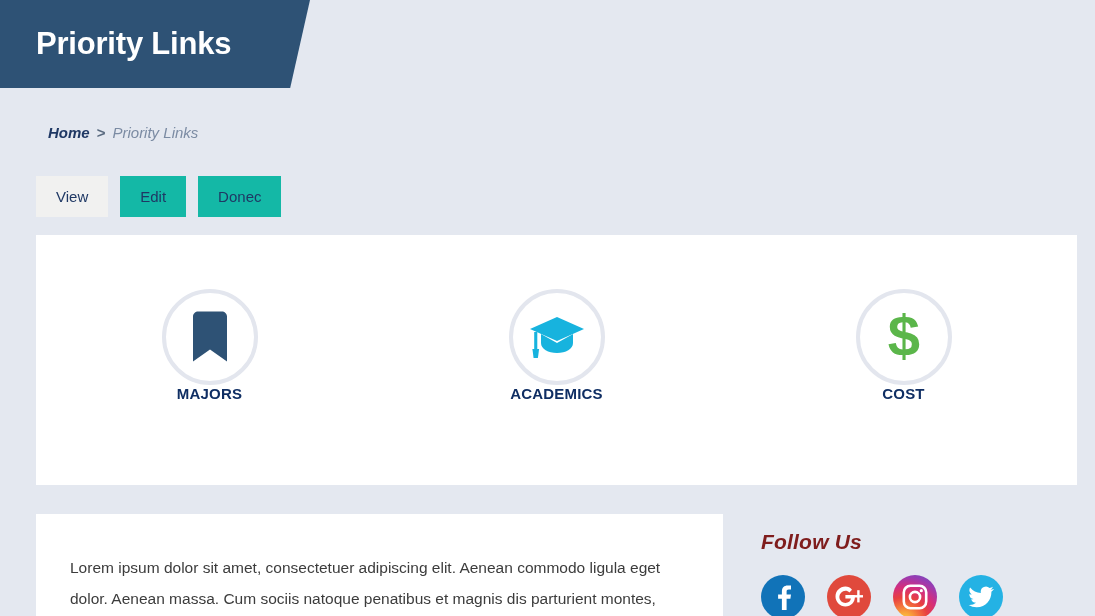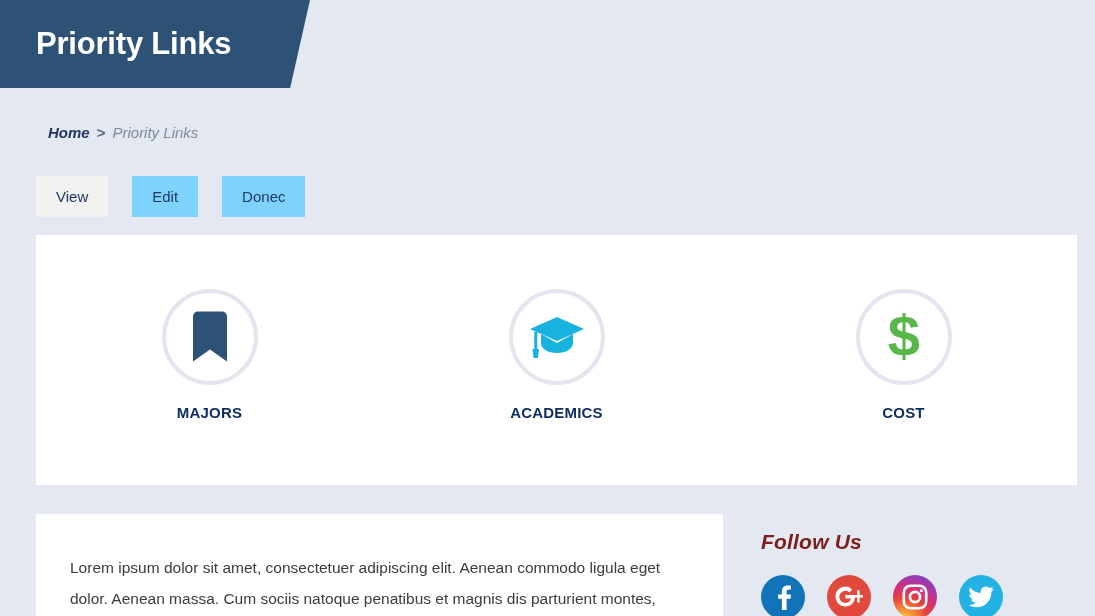--- a/index.html
+++ b/index.html
@@ -63,31 +63,31 @@
     color: #7b8ba3;
     font-weight: normal;
   }
 
   
   .tabs {
     position: absolute;
     left: 36px;
     top: 176px;
     display: flex;
-    gap: 24px;
+    gap: 12px;
   }
   .tab {
     height: 41px;
     padding: 0 20px;
     display: flex;
     align-items: center;
     justify-content: center;
     font-size: 15px;
     color: #1f3864;
-    background: #7dd3fc;
+    background: #14b8a6;
     border: none;
     cursor: pointer;
     font-family: "Liberation Sans", sans-serif;
   }
   .tab.is-active {
     background: #f1f1f0;
   }
 
   
   .links-card {
@@ -121,21 +121,20 @@
     height: 96px;
     border-radius: 50%;
     border: 4px solid #e3e6ee;
     box-sizing: border-box;
     display: flex;
     align-items: center;
     justify-content: center;
     background: #ffffff;
   }
   .link-label {
-    margin-top: 19px;
     font-size: 15px;
     font-weight: bold;
     color: #0f2e63;
     letter-spacing: 0.2px;
     text-transform: uppercase;
     text-align: center;
   }
 
   
   .body-card {

